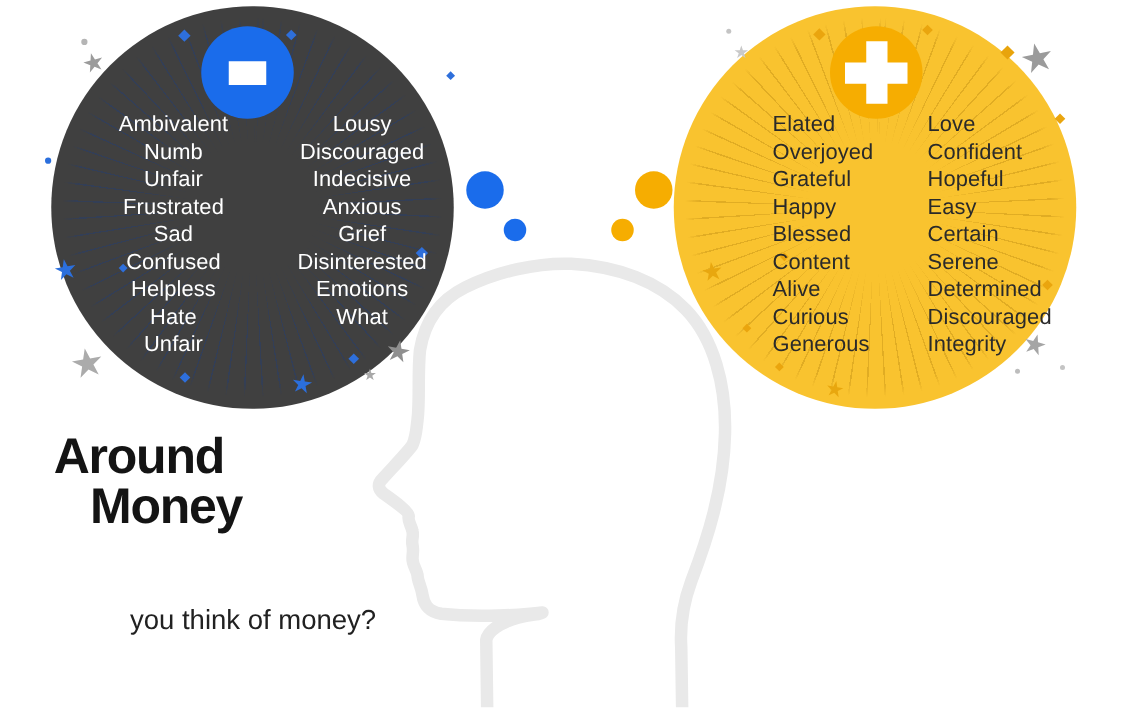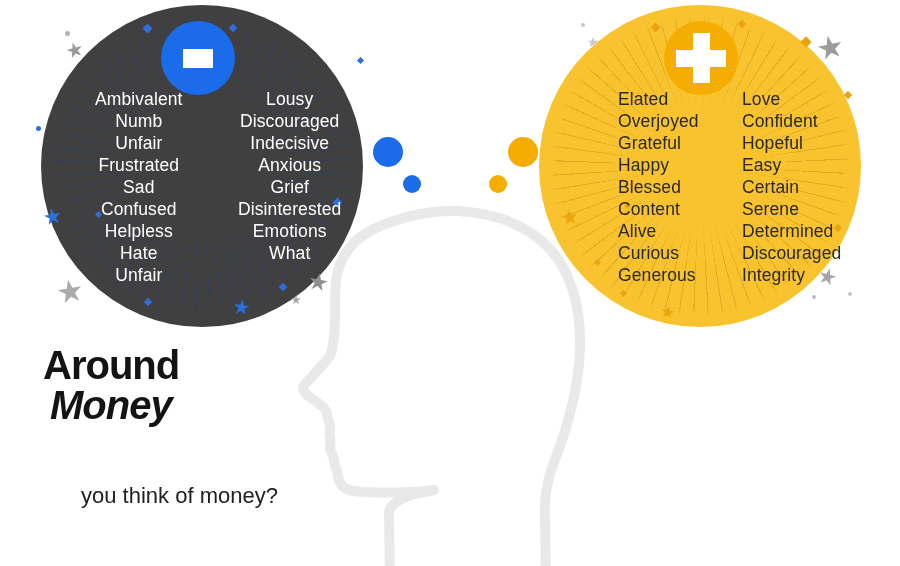--- a/index.html
+++ b/index.html
@@ -48,26 +48,26 @@
   .tdot.b-big{left:373px;top:137px;width:30px;height:30px;background:#1a6ceb;}
   .tdot.b-small{left:403px;top:175px;width:18px;height:18px;background:#1a6ceb;}
   .tdot.y-small{left:489px;top:175px;width:18px;height:18px;background:#f6ad01;}
   .tdot.y-big{left:508px;top:137px;width:30px;height:30px;background:#f6ad01;}
   
   .title{
     position:absolute;left:26px;top:345px;color:#141414;font-weight:bold;
     font-size:40px;line-height:40px;letter-spacing:-1px;
   }
   .title .l2{margin-left:17px;}
-  .title .l3{margin-left:24px;font-style:italic;}
+  .title .l3{margin-left:46px;}
   .subtitle{
     position:absolute;left:60px;top:483px;color:#212121;
     font-size:22px;line-height:26px;
   }
-  .subtitle .l2{margin-left:21px;}
+  .subtitle .l2{margin-left:44px;}
   
   .decor{position:absolute;display:flex;align-items:center;justify-content:center;}
   .decor.star{font-family:"DejaVu Sans",sans-serif;}
   .decor.dot,.decor.diamond{display:block;}
   .decor.dot{border-radius:50%;}
 </style>
 </head>
 <body>
 
 <div class="stage">

